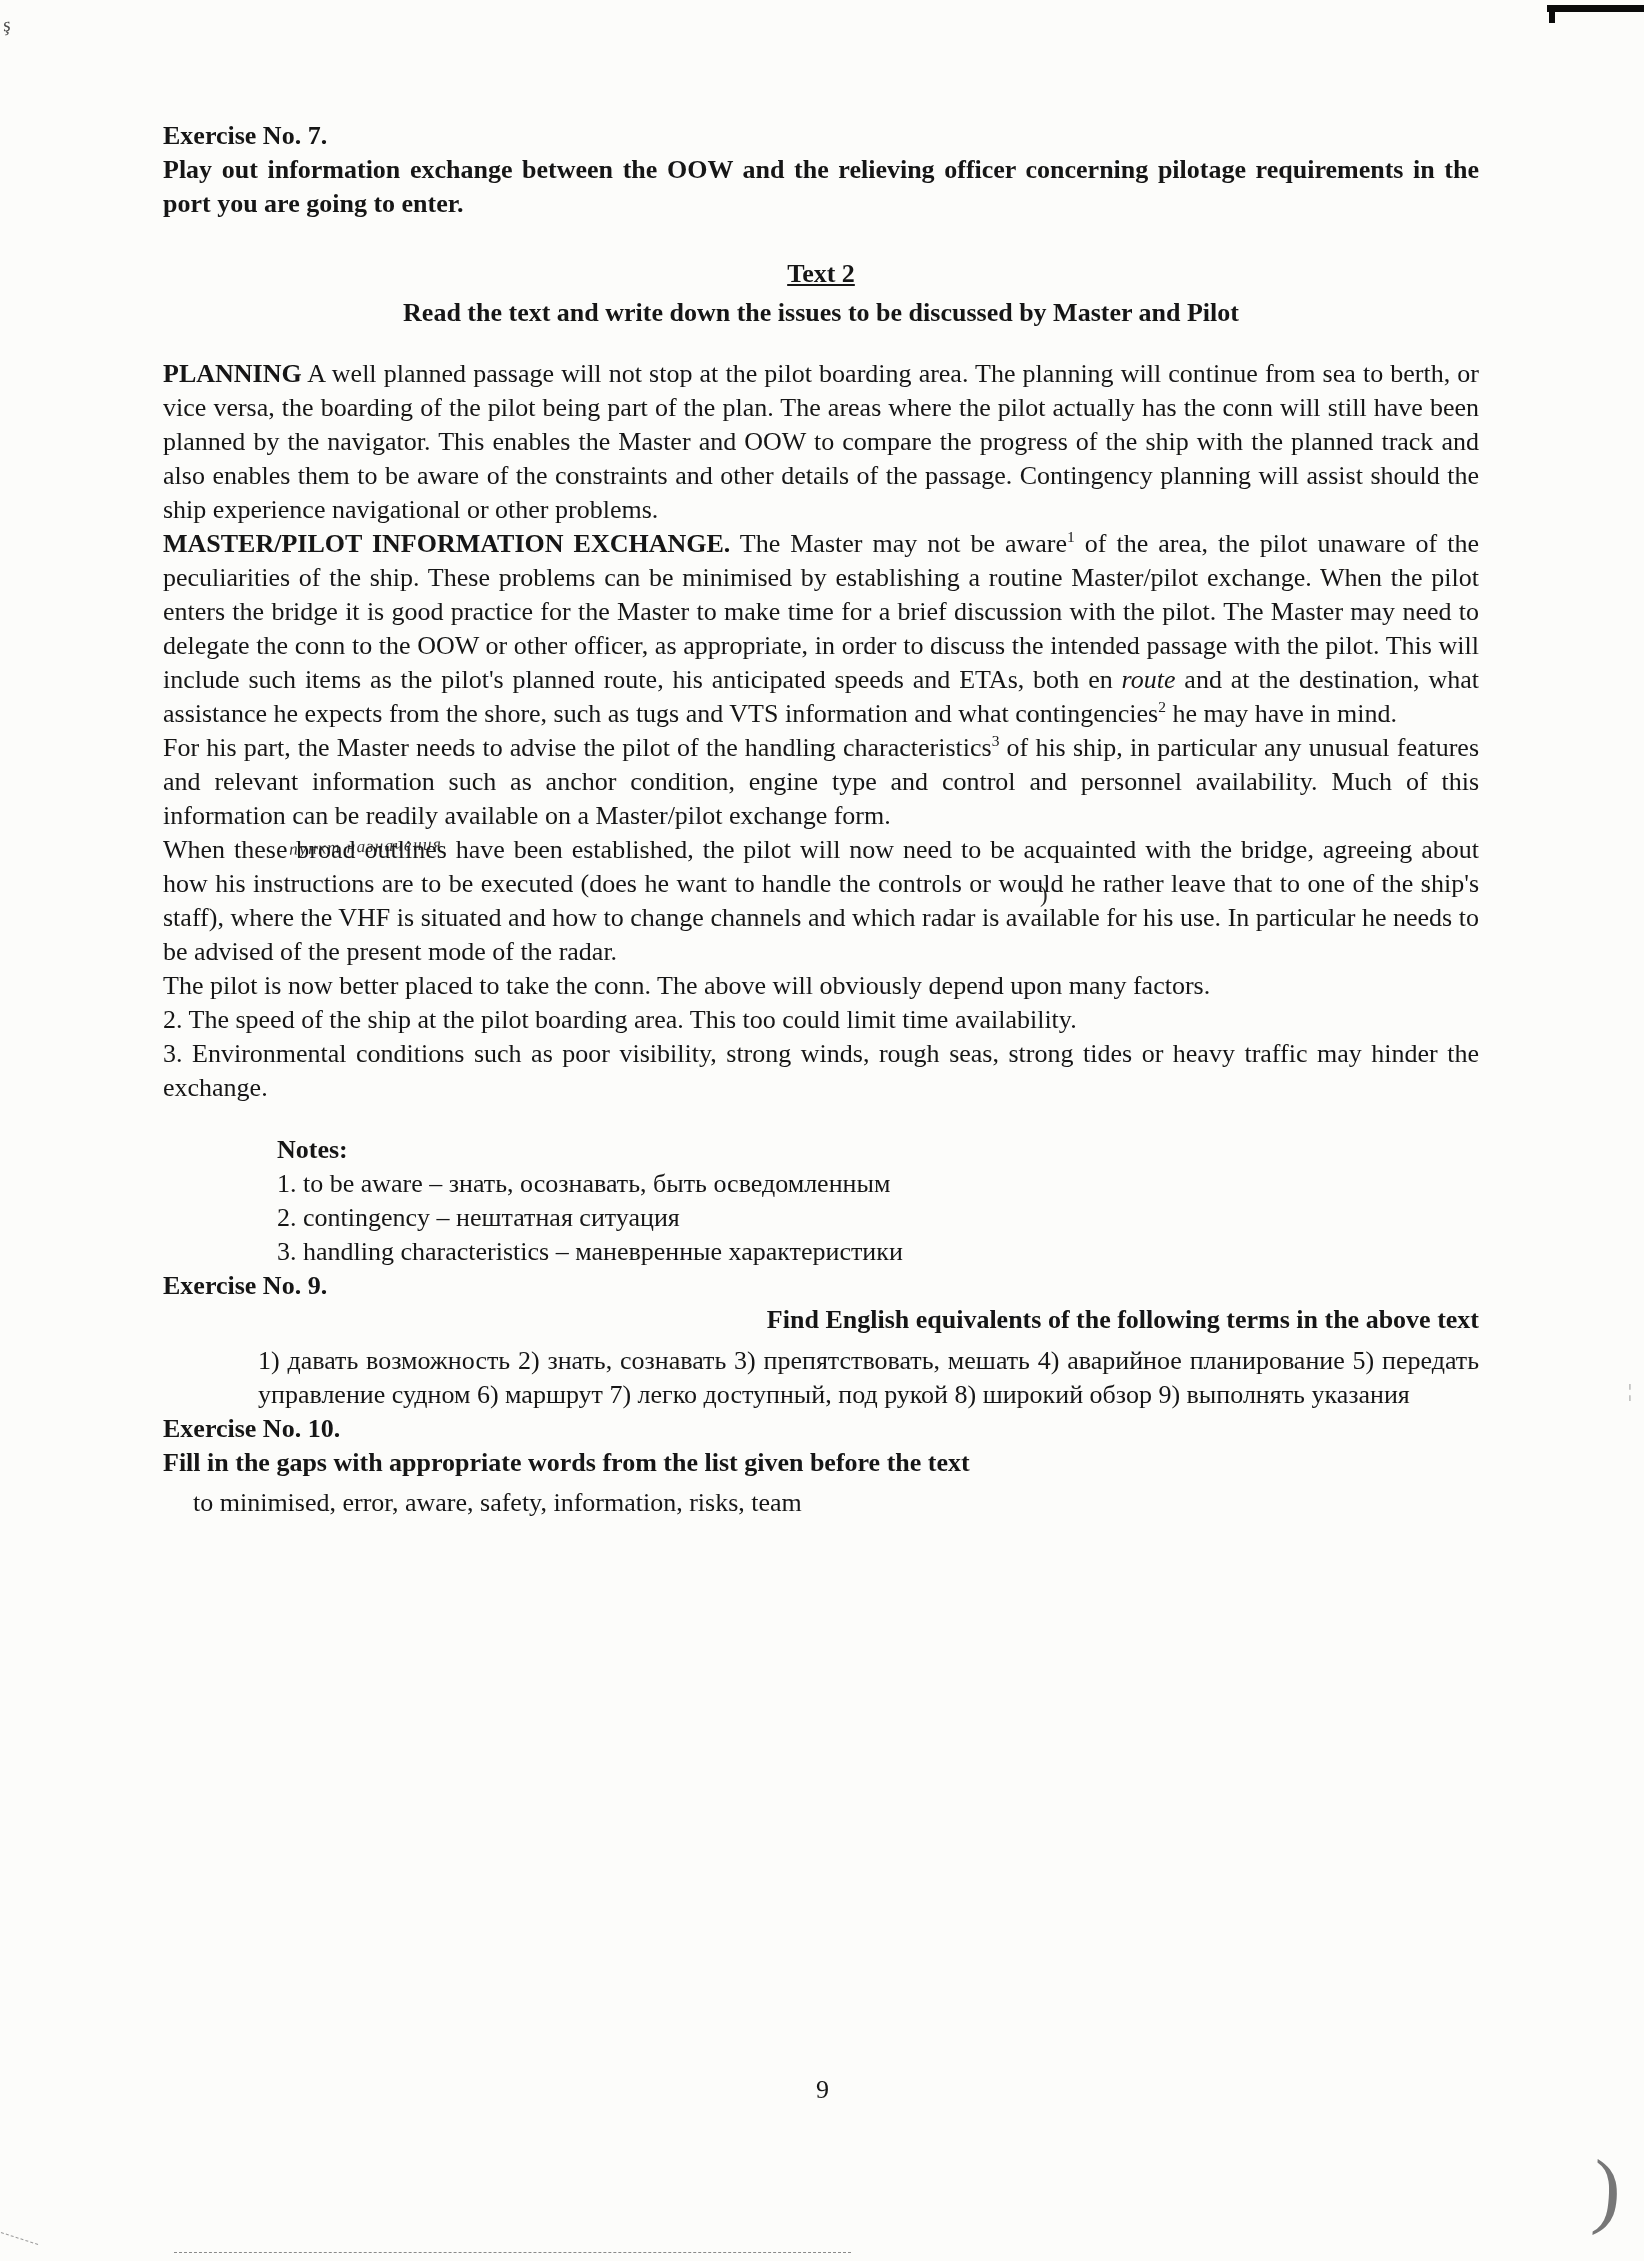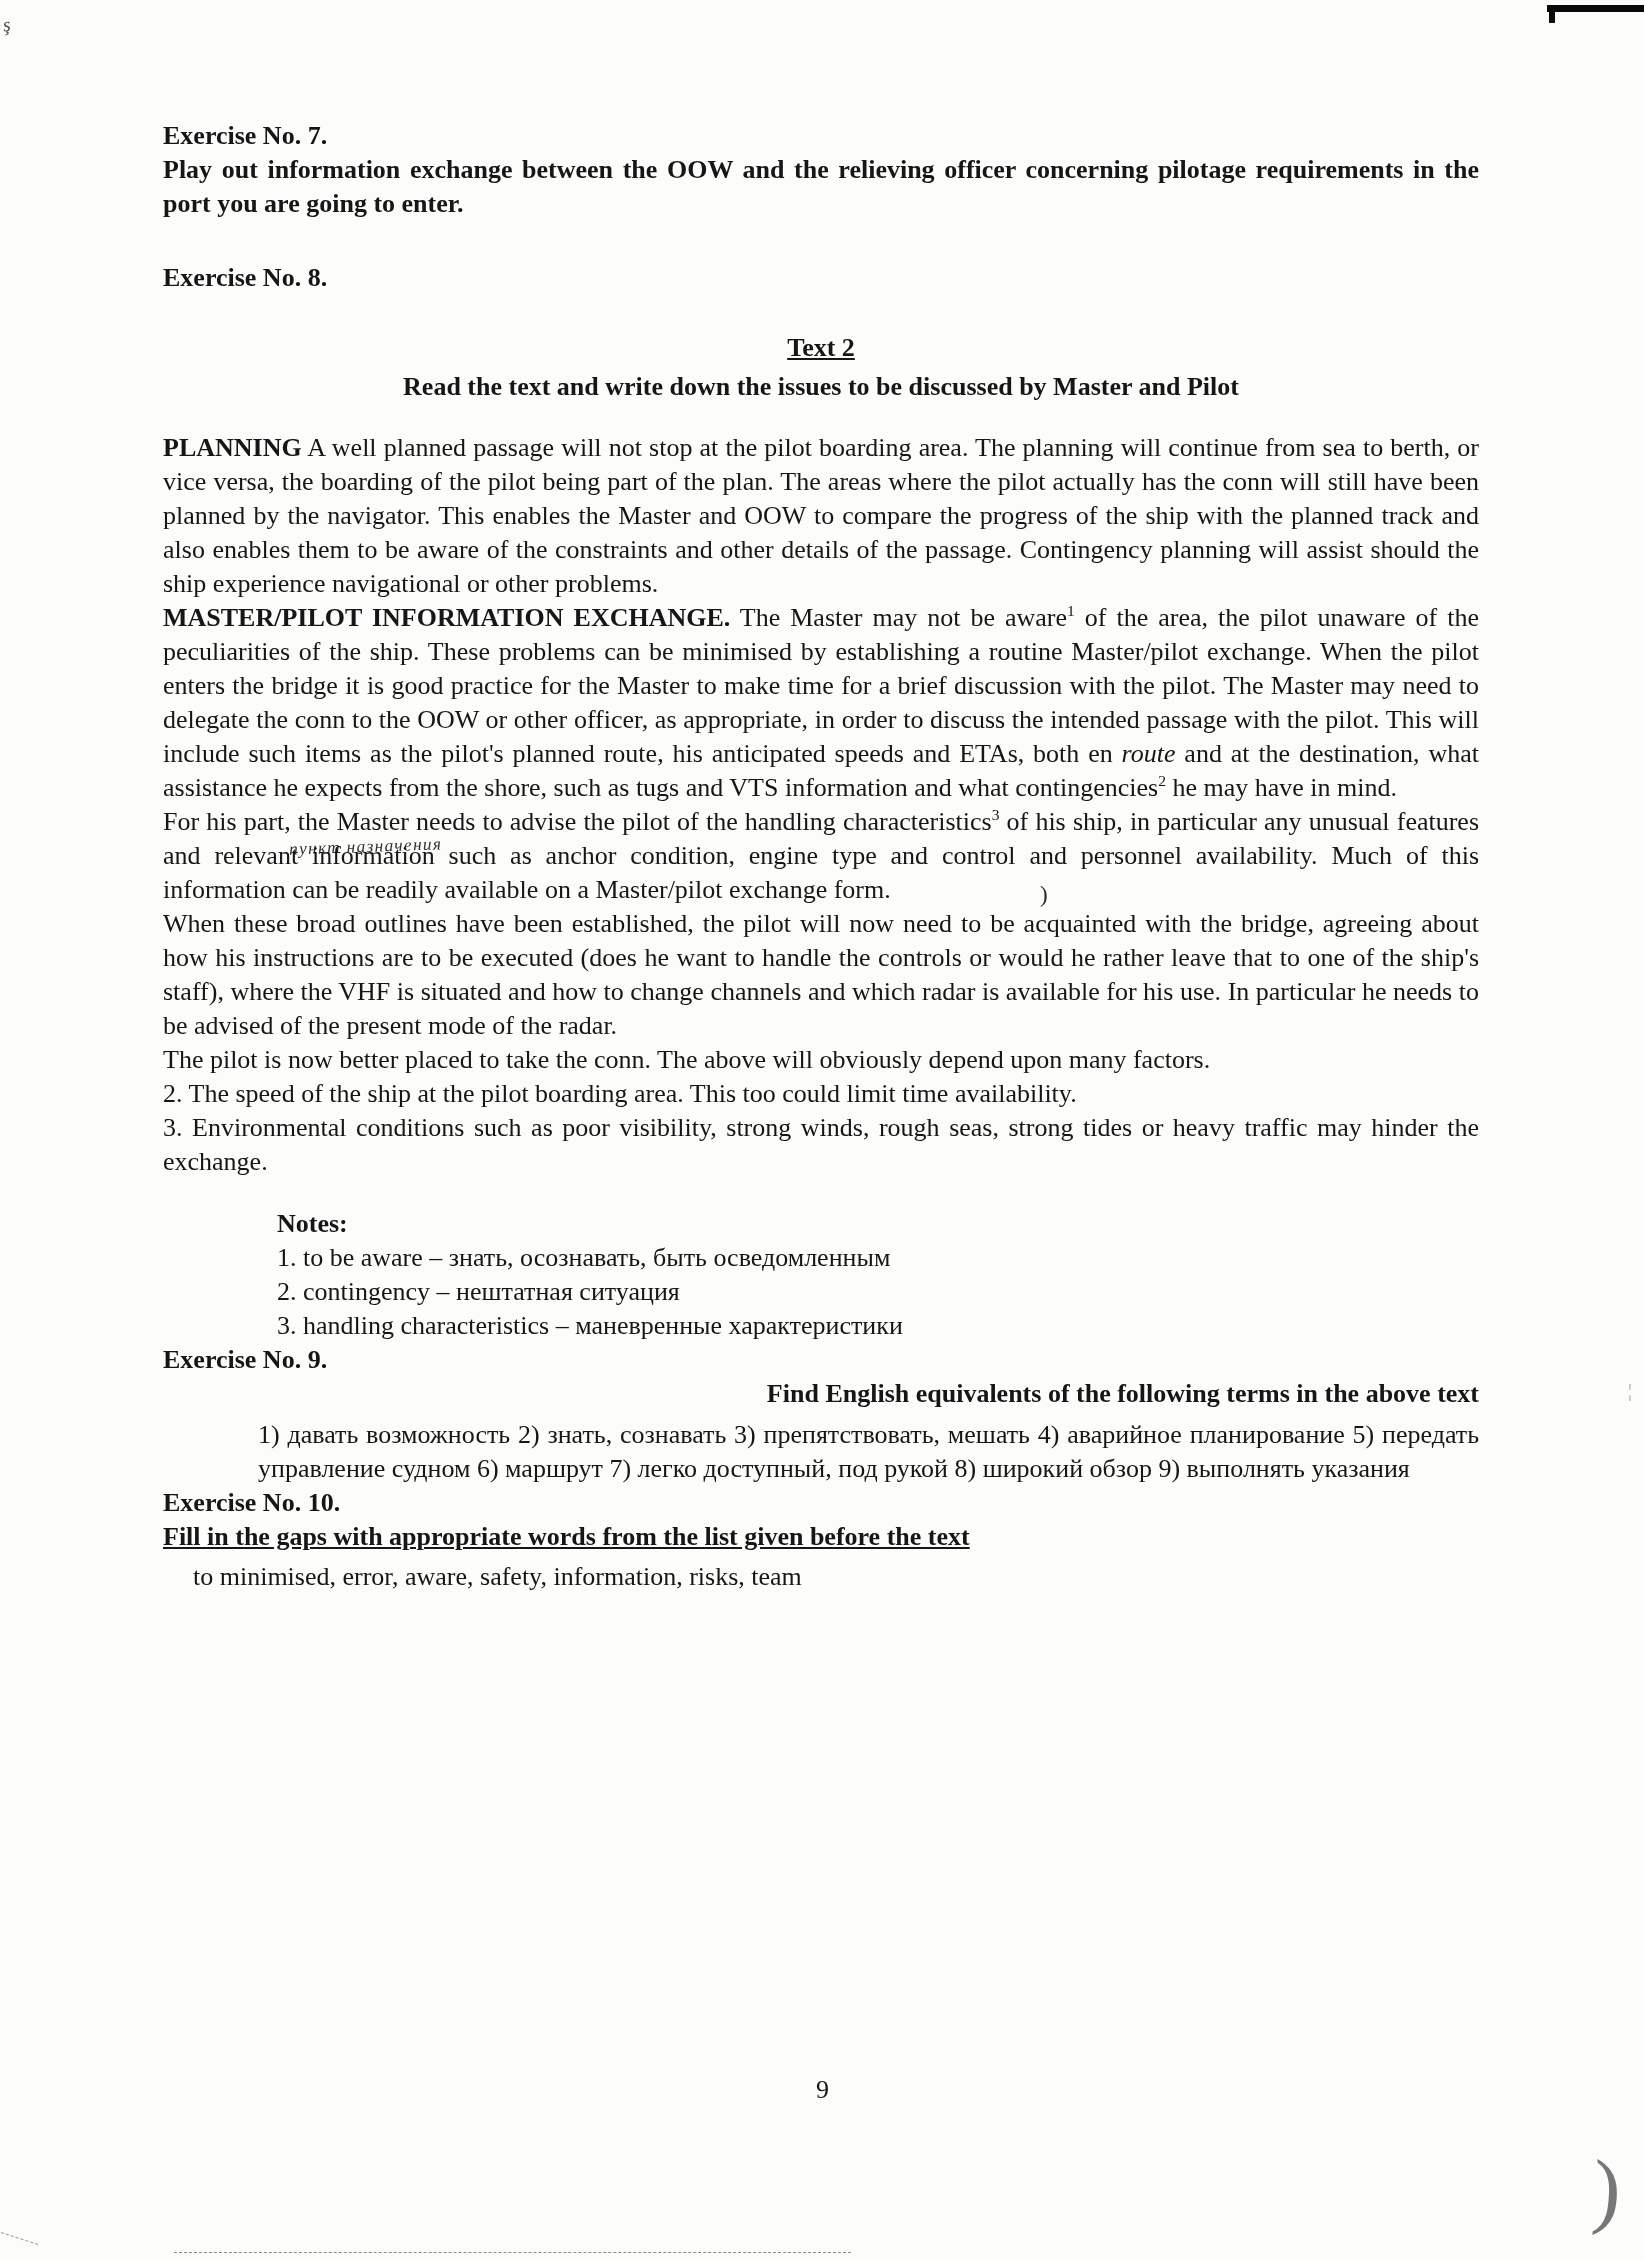--- a/index.html
+++ b/index.html
@@ -104,21 +104,20 @@
   <span class="artifact a-right-tick">¦</span>
   <span class="artifact a-bottom-bracket">)</span>
   <div class="artifact a-bottom-dash"></div>
   <div class="artifact a-bottomleft-dash"></div>
 
   <div class="content">
 
     <p class="ex-title">Exercise No. 7.</p>
     <p class="t bold">Play out information exchange between the OOW and the relieving officer concerning pilotage requirements in the port you are going to enter.</p>
 
-    <p class="ex-title gap-lg">Exercise No. 8.</p>
 
     <p class="t bold center" style="margin-top:36px;text-decoration:underline;">Text 2</p>
     <p class="t bold center gap-sm">Read the text and write down the issues to be discussed by Master and Pilot</p>
 
     <p class="t" style="margin-top:27px;"><strong>PLANNING</strong><span> A well planned passage will not stop at the pilot boarding area. The planning will continue from sea to berth, or vice versa, the boarding of the pilot being part of the plan. The areas where the pilot actually has the conn will still have been planned by the navigator. This enables the Master and OOW to compare the progress of the ship with the planned track and also enables them to be aware of the constraints and other details of the passage. Contingency planning will assist should the ship experience navigational or other problems.</span></p>
 
     <p class="t"><strong>MASTER/PILOT INFORMATION EXCHANGE.</strong><span> The Master may not be aware</span><sup>1</sup><span> of the area, the pilot unaware of the peculiarities of the ship. These problems can be minimised by establishing a routine Master/pilot exchange. When the pilot enters the bridge it is good practice for the Master to make time for a brief discussion with the pilot. The Master may need to delegate the conn to the OOW or other officer, as appropriate, in order to discuss the intended passage with the pilot. This will include such items as the pilot's planned route, his anticipated speeds and ETAs, both en </span><em>route</em><span> and at the destination, what assistance he expects from the shore, such as tugs and VTS information and what contingencies</span><sup>2</sup><span> he may have in mind.</span></p>
 
     <p class="t"><span>For his part, the Master needs to advise the pilot of the handling characteristics</span><sup>3</sup><span> of his ship, in particular any unusual features and relevant information such as anchor condition, engine type and control and personnel availability. Much of this information can be readily available on a Master/pilot exchange form.</span></p>
 
@@ -136,21 +135,21 @@
       <p class="t" style="text-align:left;">3. handling characteristics – маневренные характеристики</p>
     </div>
 
     <p class="ex-title gap-md">Exercise No. 9.</p>
     <p class="t bold" style="text-align:right;">Find English equivalents of the following terms in the above text</p>
     <div class="ex9-list">
       <p class="t">1) давать возможность 2) знать, сознавать 3) препятствовать, мешать 4) аварийное планирование 5) передать управление судном 6) маршрут 7) легко доступный, под рукой 8) широкий обзор 9) выполнять указания</p>
     </div>
 
     <p class="ex-title gap-md">Exercise No. 10.</p>
-    <p class="t bold" style="text-align:left;text-decoration:underline;">Fill in the gaps with appropriate words from the list given before the text</p>
+    <p class="t bold" style="text-align:left;">Fill in the gaps with appropriate words from the list given before the text</p>
     <p class="t ex10-body">to minimised, error, aware, safety, information, risks, team</p>
 
   </div>
 
   <div class="page-number">9</div>
 
 </div>
 
 
 </body></html>

